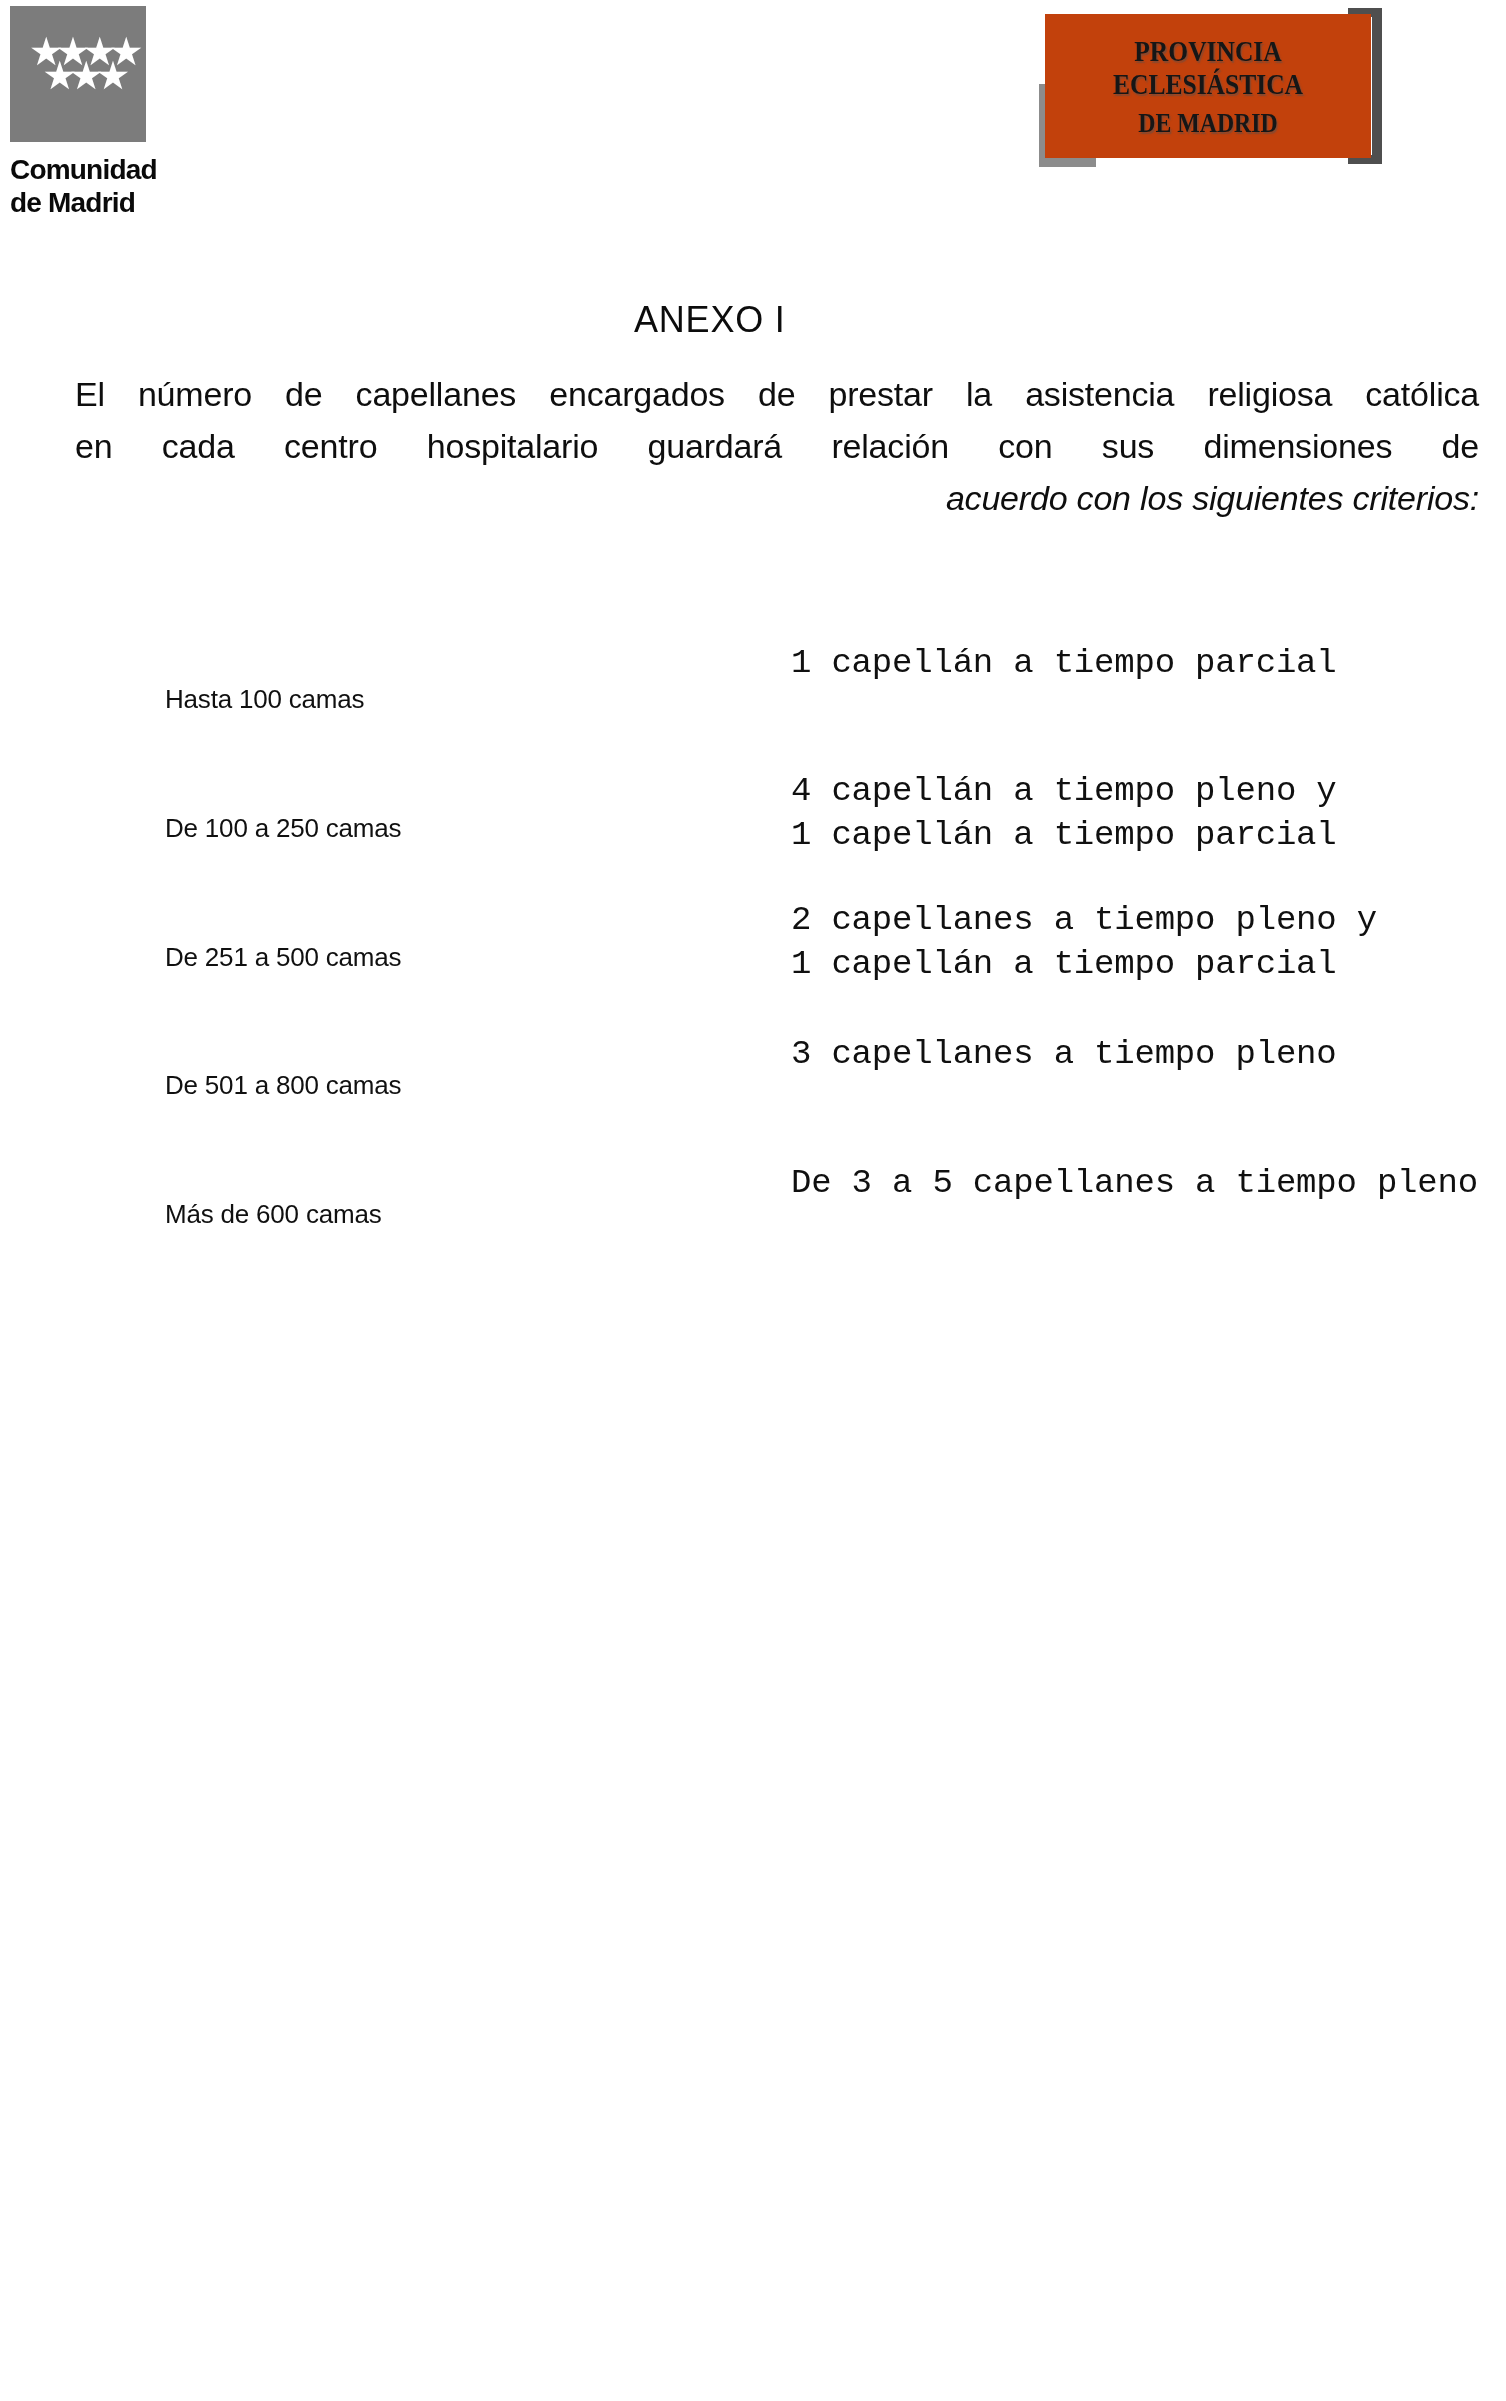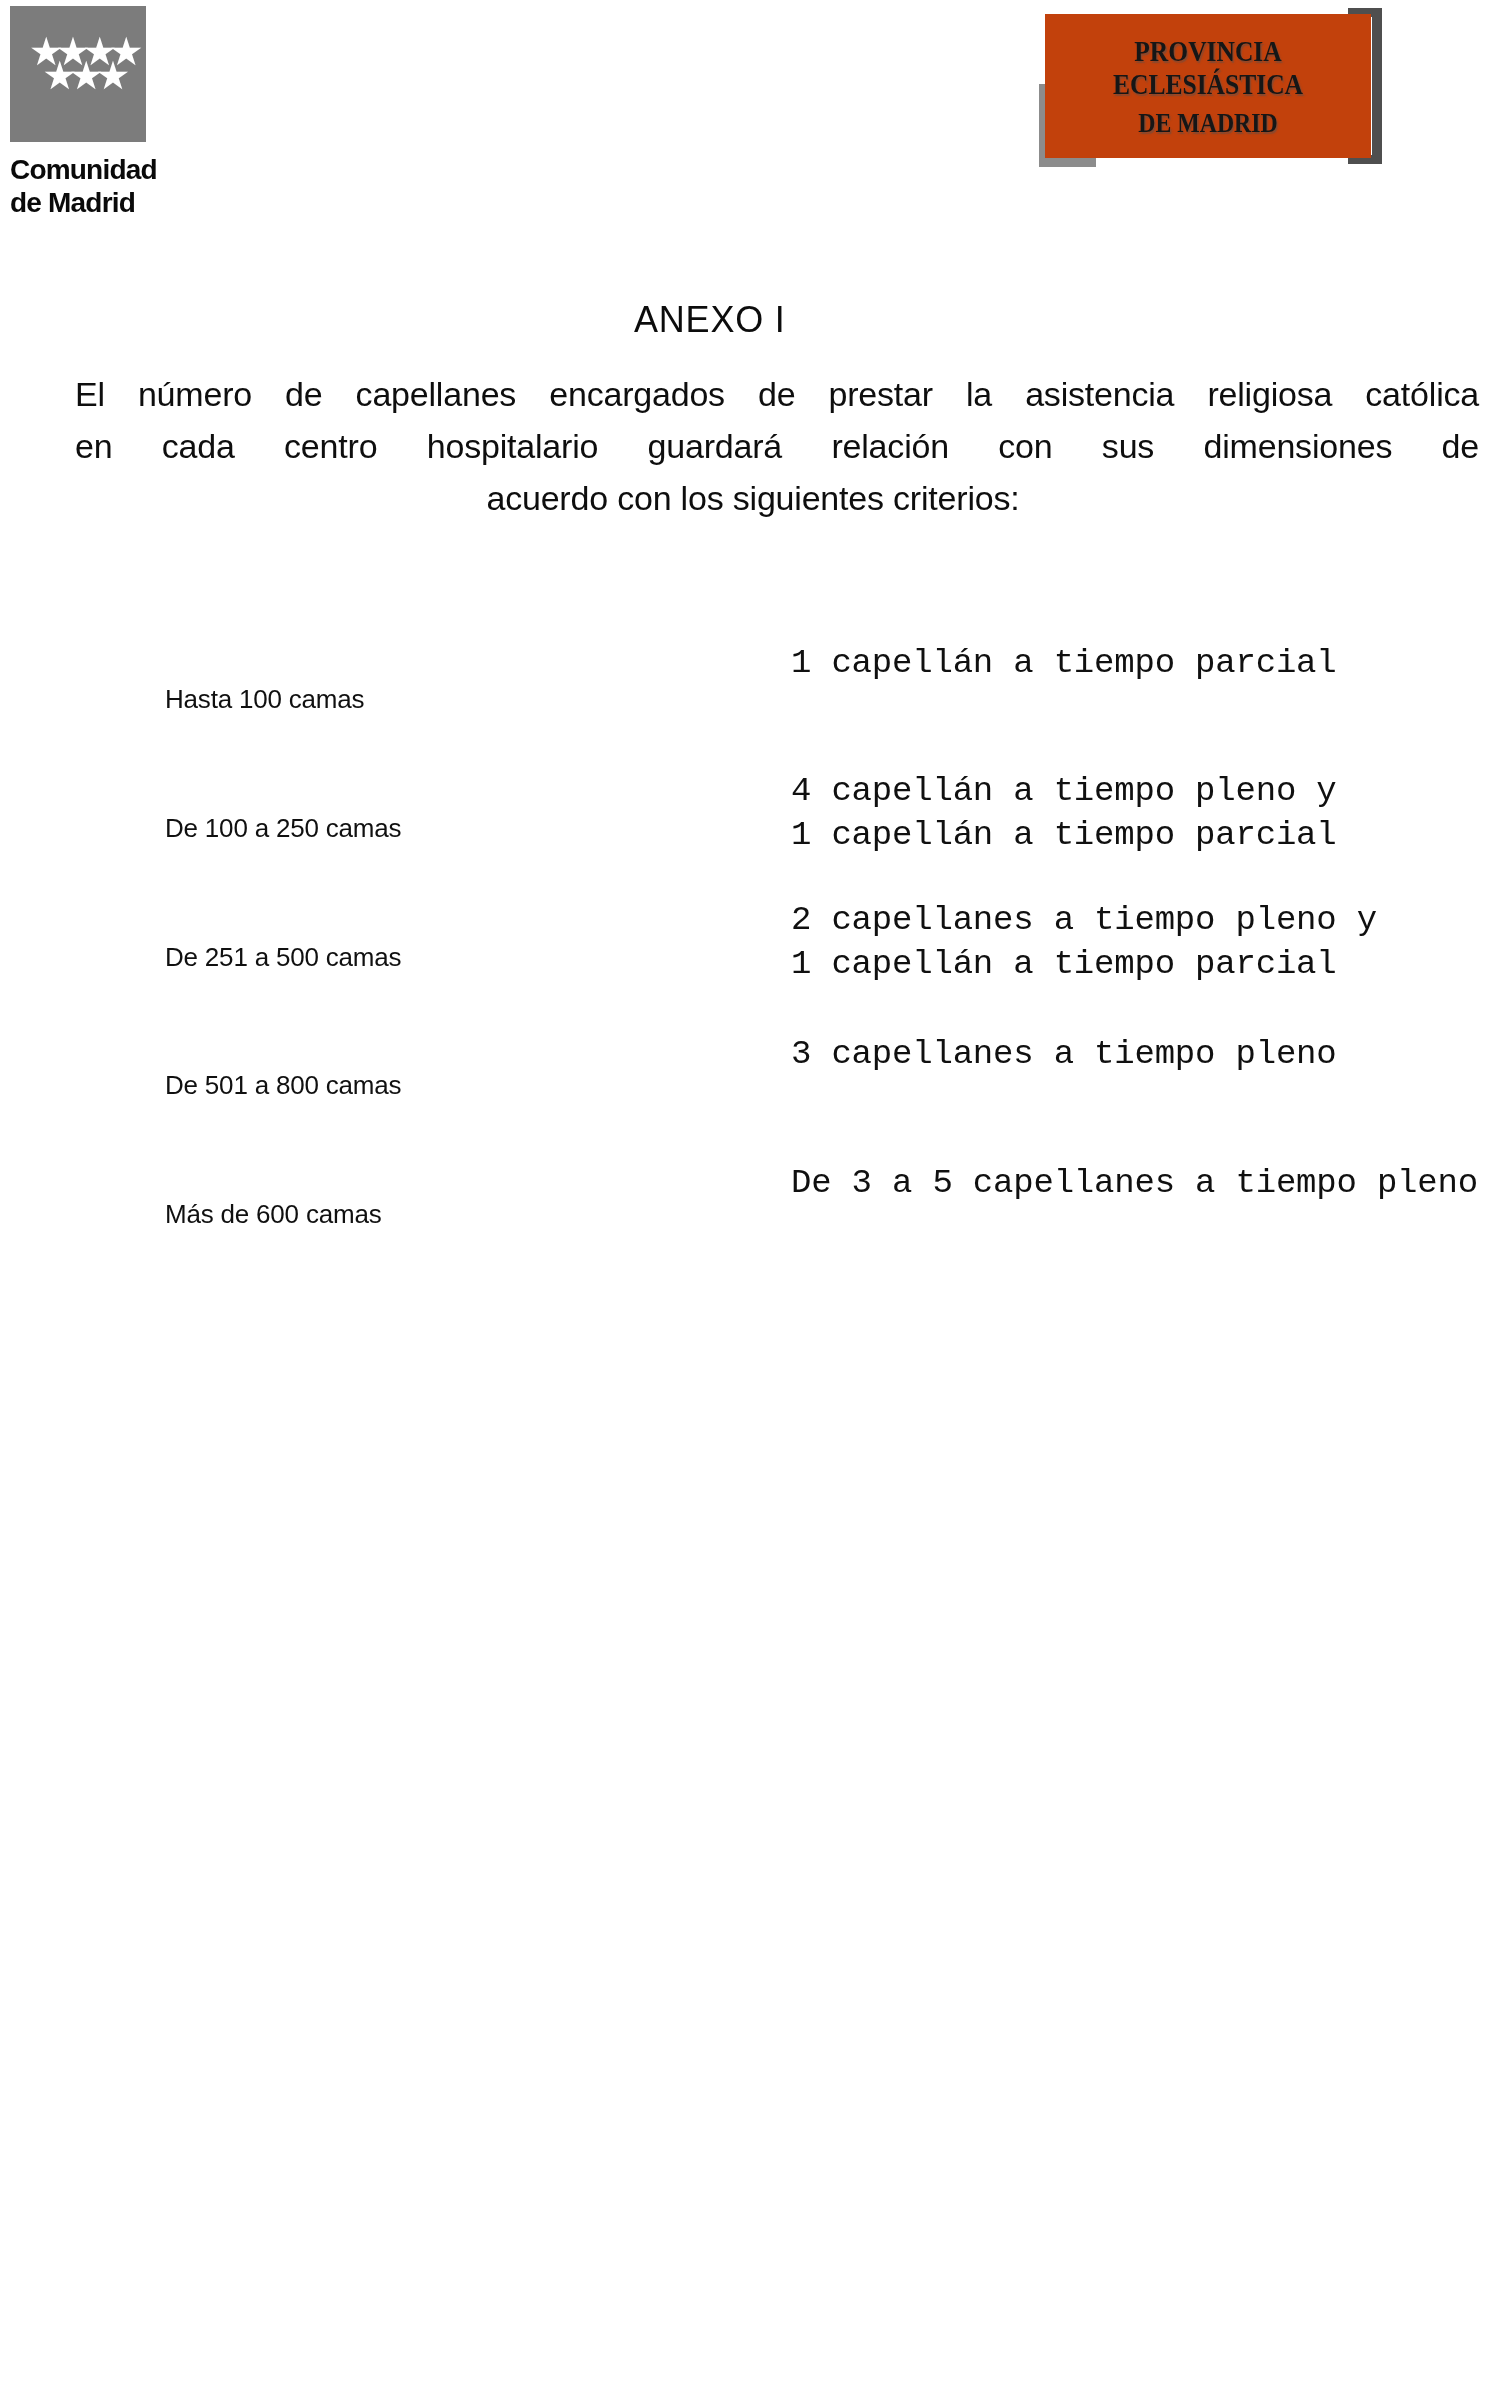--- a/index.html
+++ b/index.html
@@ -28,21 +28,21 @@
   .lh-line{position:absolute;width:100%;text-align:center;
     font-family:"Liberation Serif","DejaVu Serif",serif;font-weight:600;color:#161616;
     text-shadow:1.5px 2.3px 1.5px rgba(80,80,80,0.55);transform:scaleX(0.88);}
   .lh-line1{top:21px;font-size:29px;}
   .lh-line2{top:94px;font-size:27px;}
   
   .doc-title{position:absolute;left:586px;top:299px;font-size:36px;letter-spacing:0.8px;color:#0c0c0c;margin-left:48px;}
   .intro{position:absolute;left:27px;top:368px;width:1452px;font-size:34px;
          line-height:52px;letter-spacing:-0.2px;color:#0e0e0e;}
   .jline{text-align:justify;text-align-last:justify;margin-left:48px;}
-  .lline{text-align:center;}
+  .lline{text-align:right;font-style:italic;}
   
   .criteria{position:absolute;left:0;top:0;width:100%;}
   .beds{position:absolute;left:165px;font-size:26px;letter-spacing:-0.2px;white-space:nowrap;margin-top:44px;}
   .chap{position:absolute;left:791px;font-size:34px;letter-spacing:-0.2px;
         line-height:44px;white-space:nowrap;font-family:Liberation Mono, monospace;}
 </style>
 </head>
 <body>
 
 <div class="logo">

